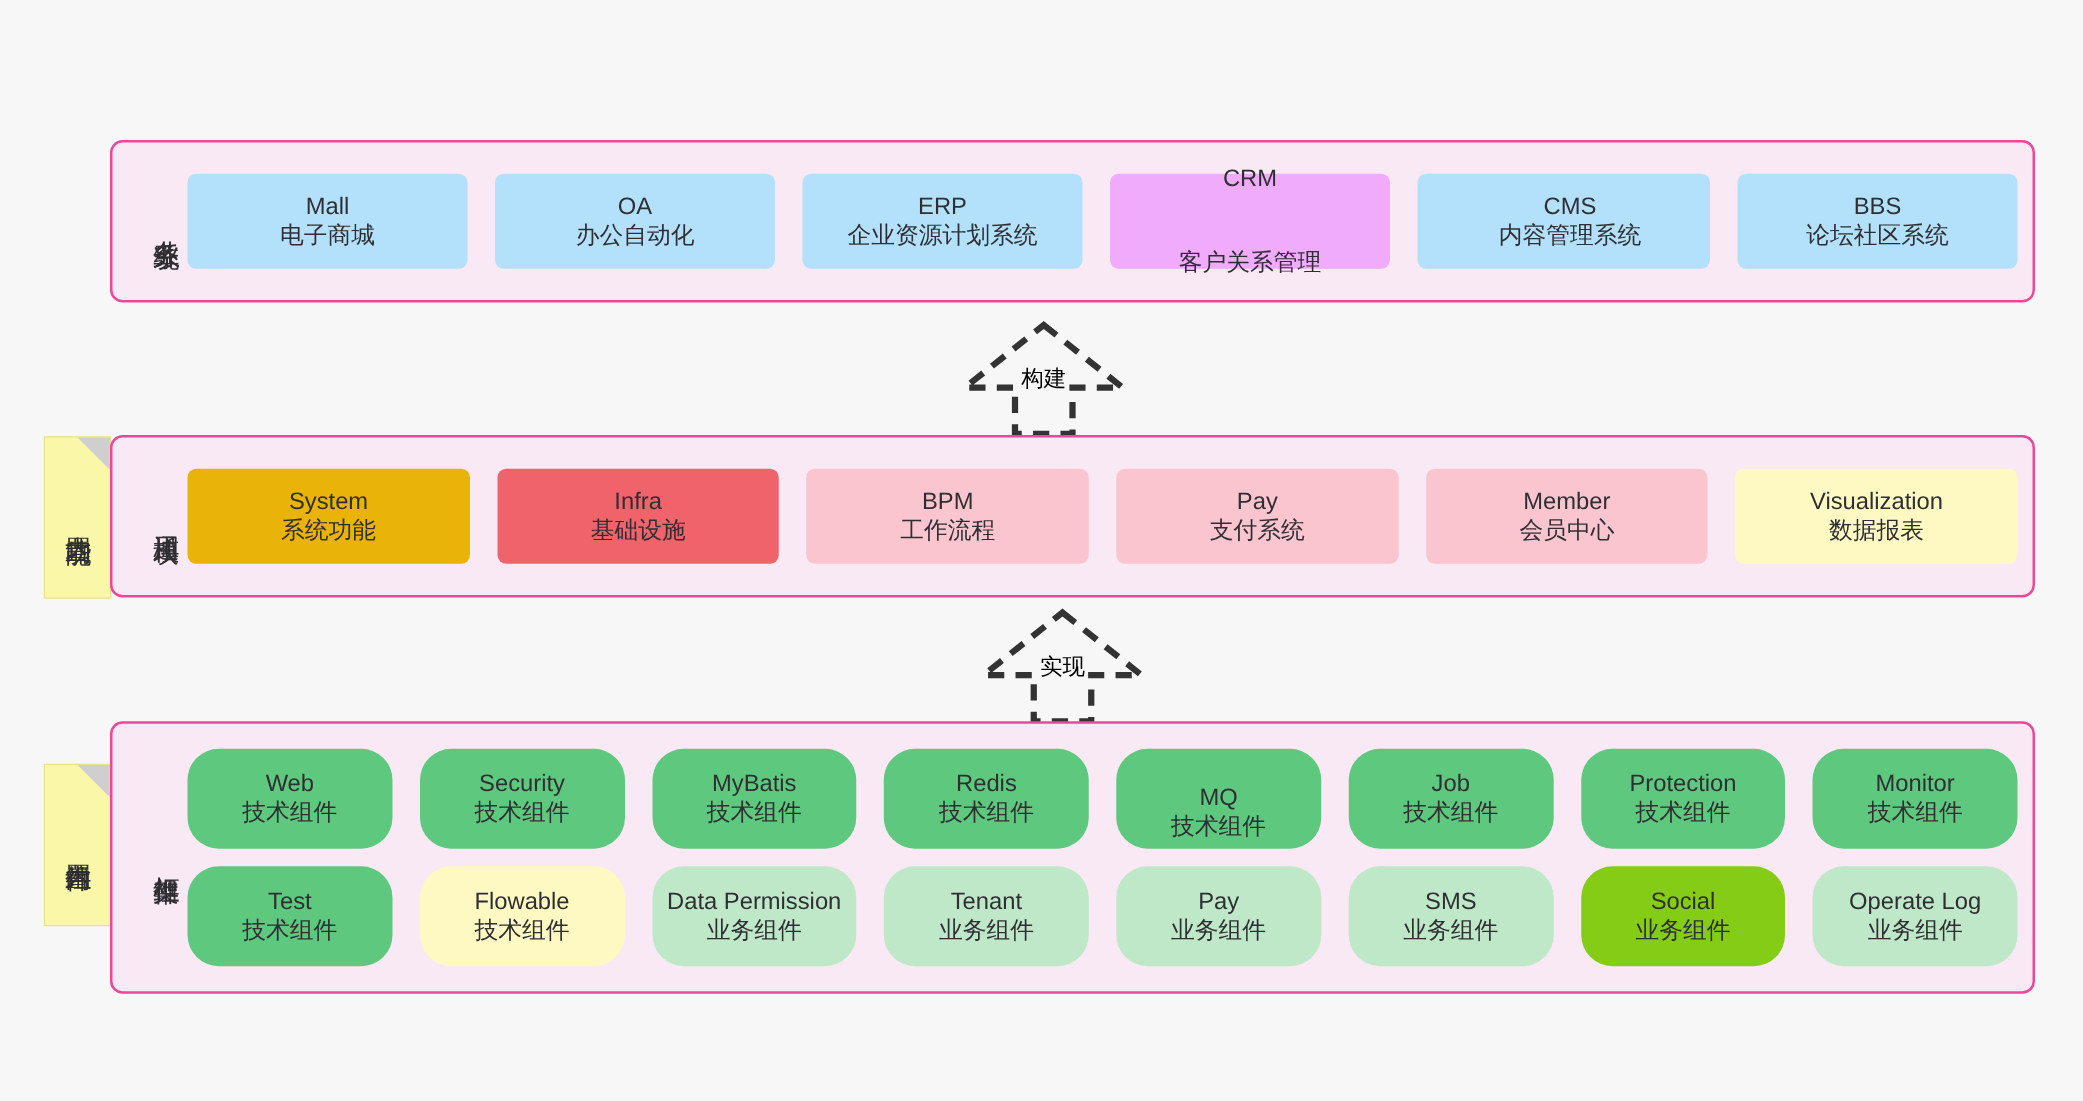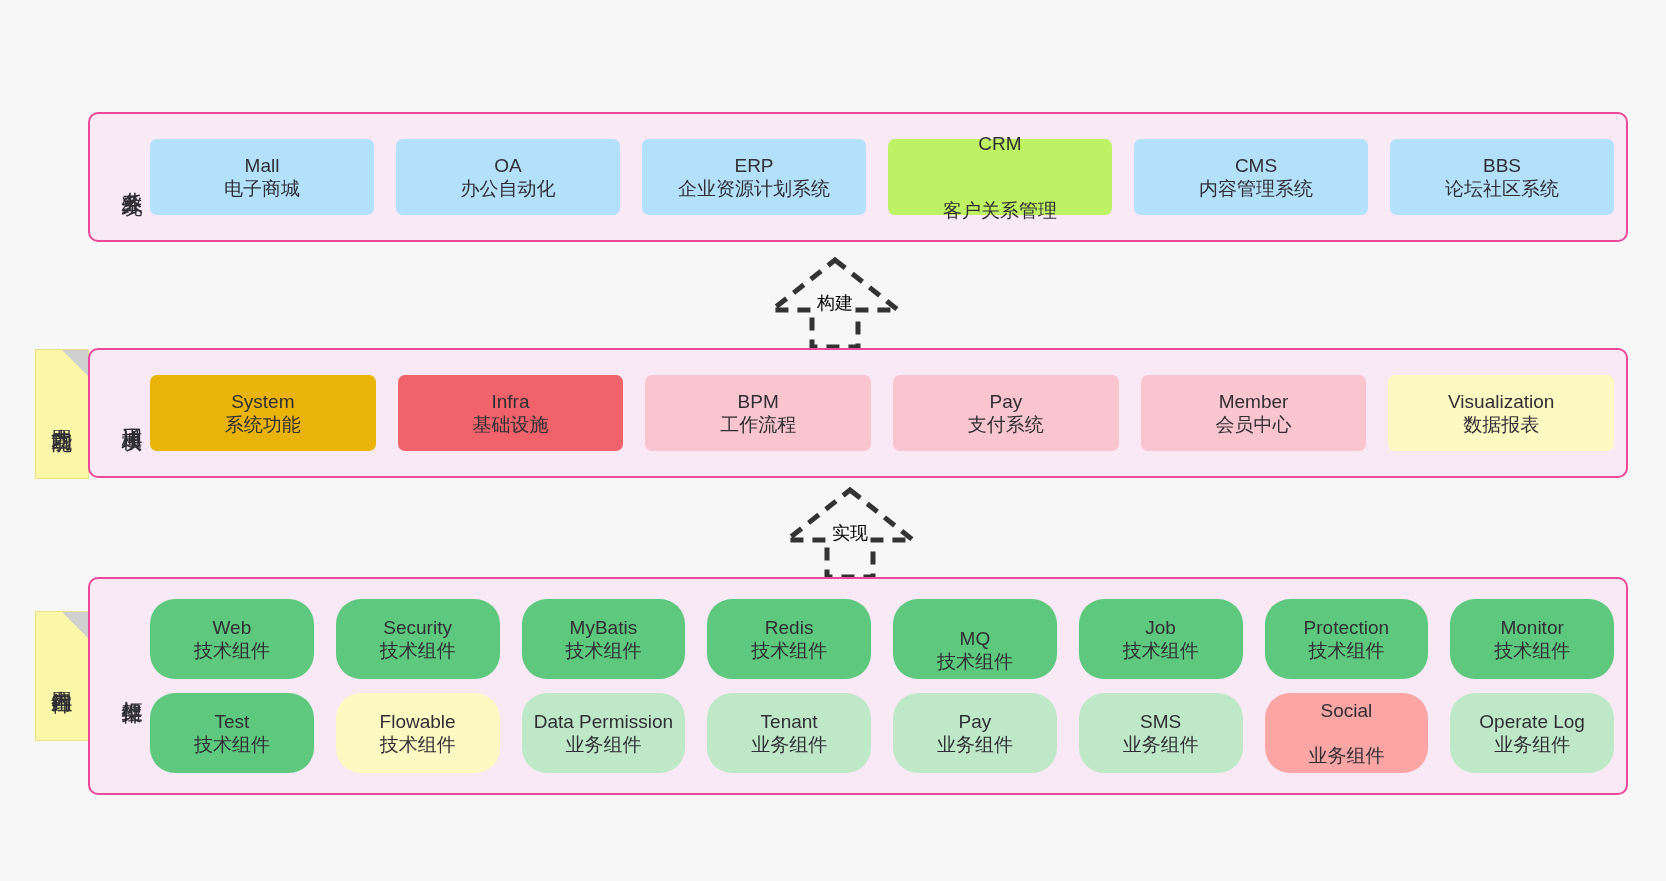--- a/index.html
+++ b/index.html
@@ -133,21 +133,21 @@
           <div class="s">电子商城</div>
         </div>
         <div class="cell" style="background: rgb(179, 224, 251);">
           <div class="t">OA</div>
           <div class="s">办公自动化</div>
         </div>
         <div class="cell" style="background: rgb(179, 224, 251);">
           <div class="t">ERP</div>
           <div class="s">企业资源计划系统</div>
         </div>
-        <div class="cell" style="background: #bef264; gap: 44px;">
+        <div class="cell" style="background: #f0abfc; gap: 44px;">
           <div class="t">CRM</div>
           <div class="s">客户关系管理</div>
         </div>
         <div class="cell" style="background: rgb(179, 224, 251); padding-left: 14px;">
           <div class="t">CMS</div>
           <div class="s">内容管理系统</div>
         </div>
         <div class="cell" style="background: rgb(179, 224, 251);">
           <div class="t">BBS</div>
           <div class="s">论坛社区系统</div>
@@ -269,21 +269,21 @@
           <div class="s">业务组件</div>
         </div>
         <div class="cell" style="background: rgb(191, 232, 201);">
           <div class="t">Pay</div>
           <div class="s">业务组件</div>
         </div>
         <div class="cell" style="background: rgb(191, 232, 201);">
           <div class="t">SMS</div>
           <div class="s">业务组件</div>
         </div>
-        <div class="cell" style="background: #fca5a5; justify-content: space-between;">
+        <div class="cell" style="background: #84cc16;">
           <div class="t">Social</div>
           <div class="s">业务组件</div>
         </div>
         <div class="cell" style="background: rgb(191, 232, 201);">
           <div class="t">Operate Log</div>
           <div class="s">业务组件</div>
         </div>
       </div>
 
     </div>

